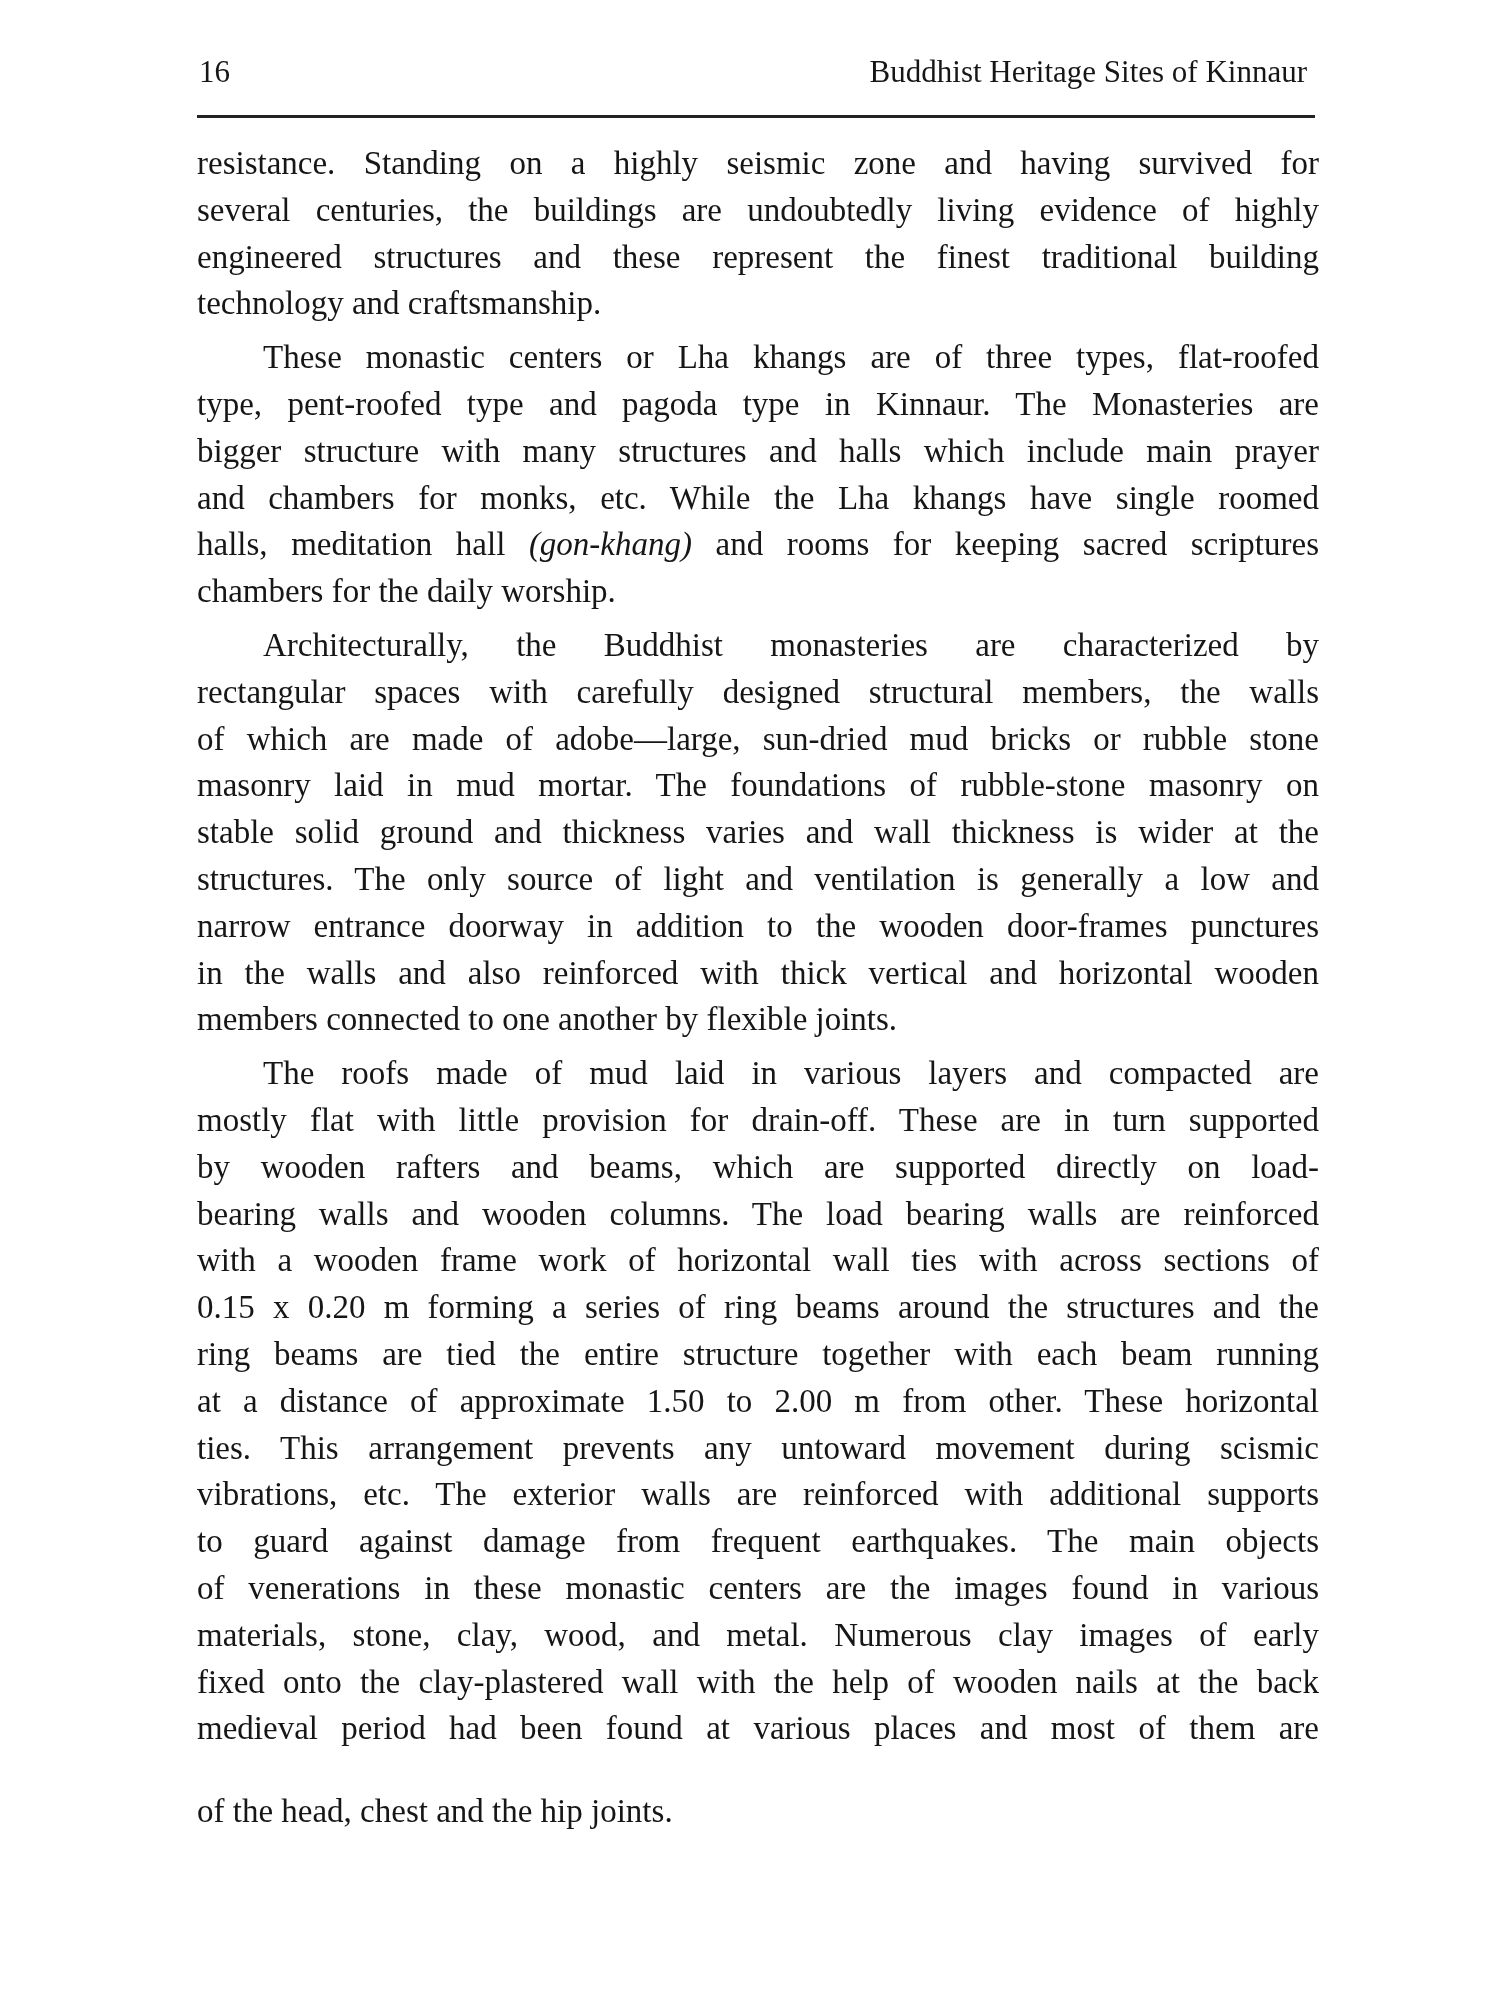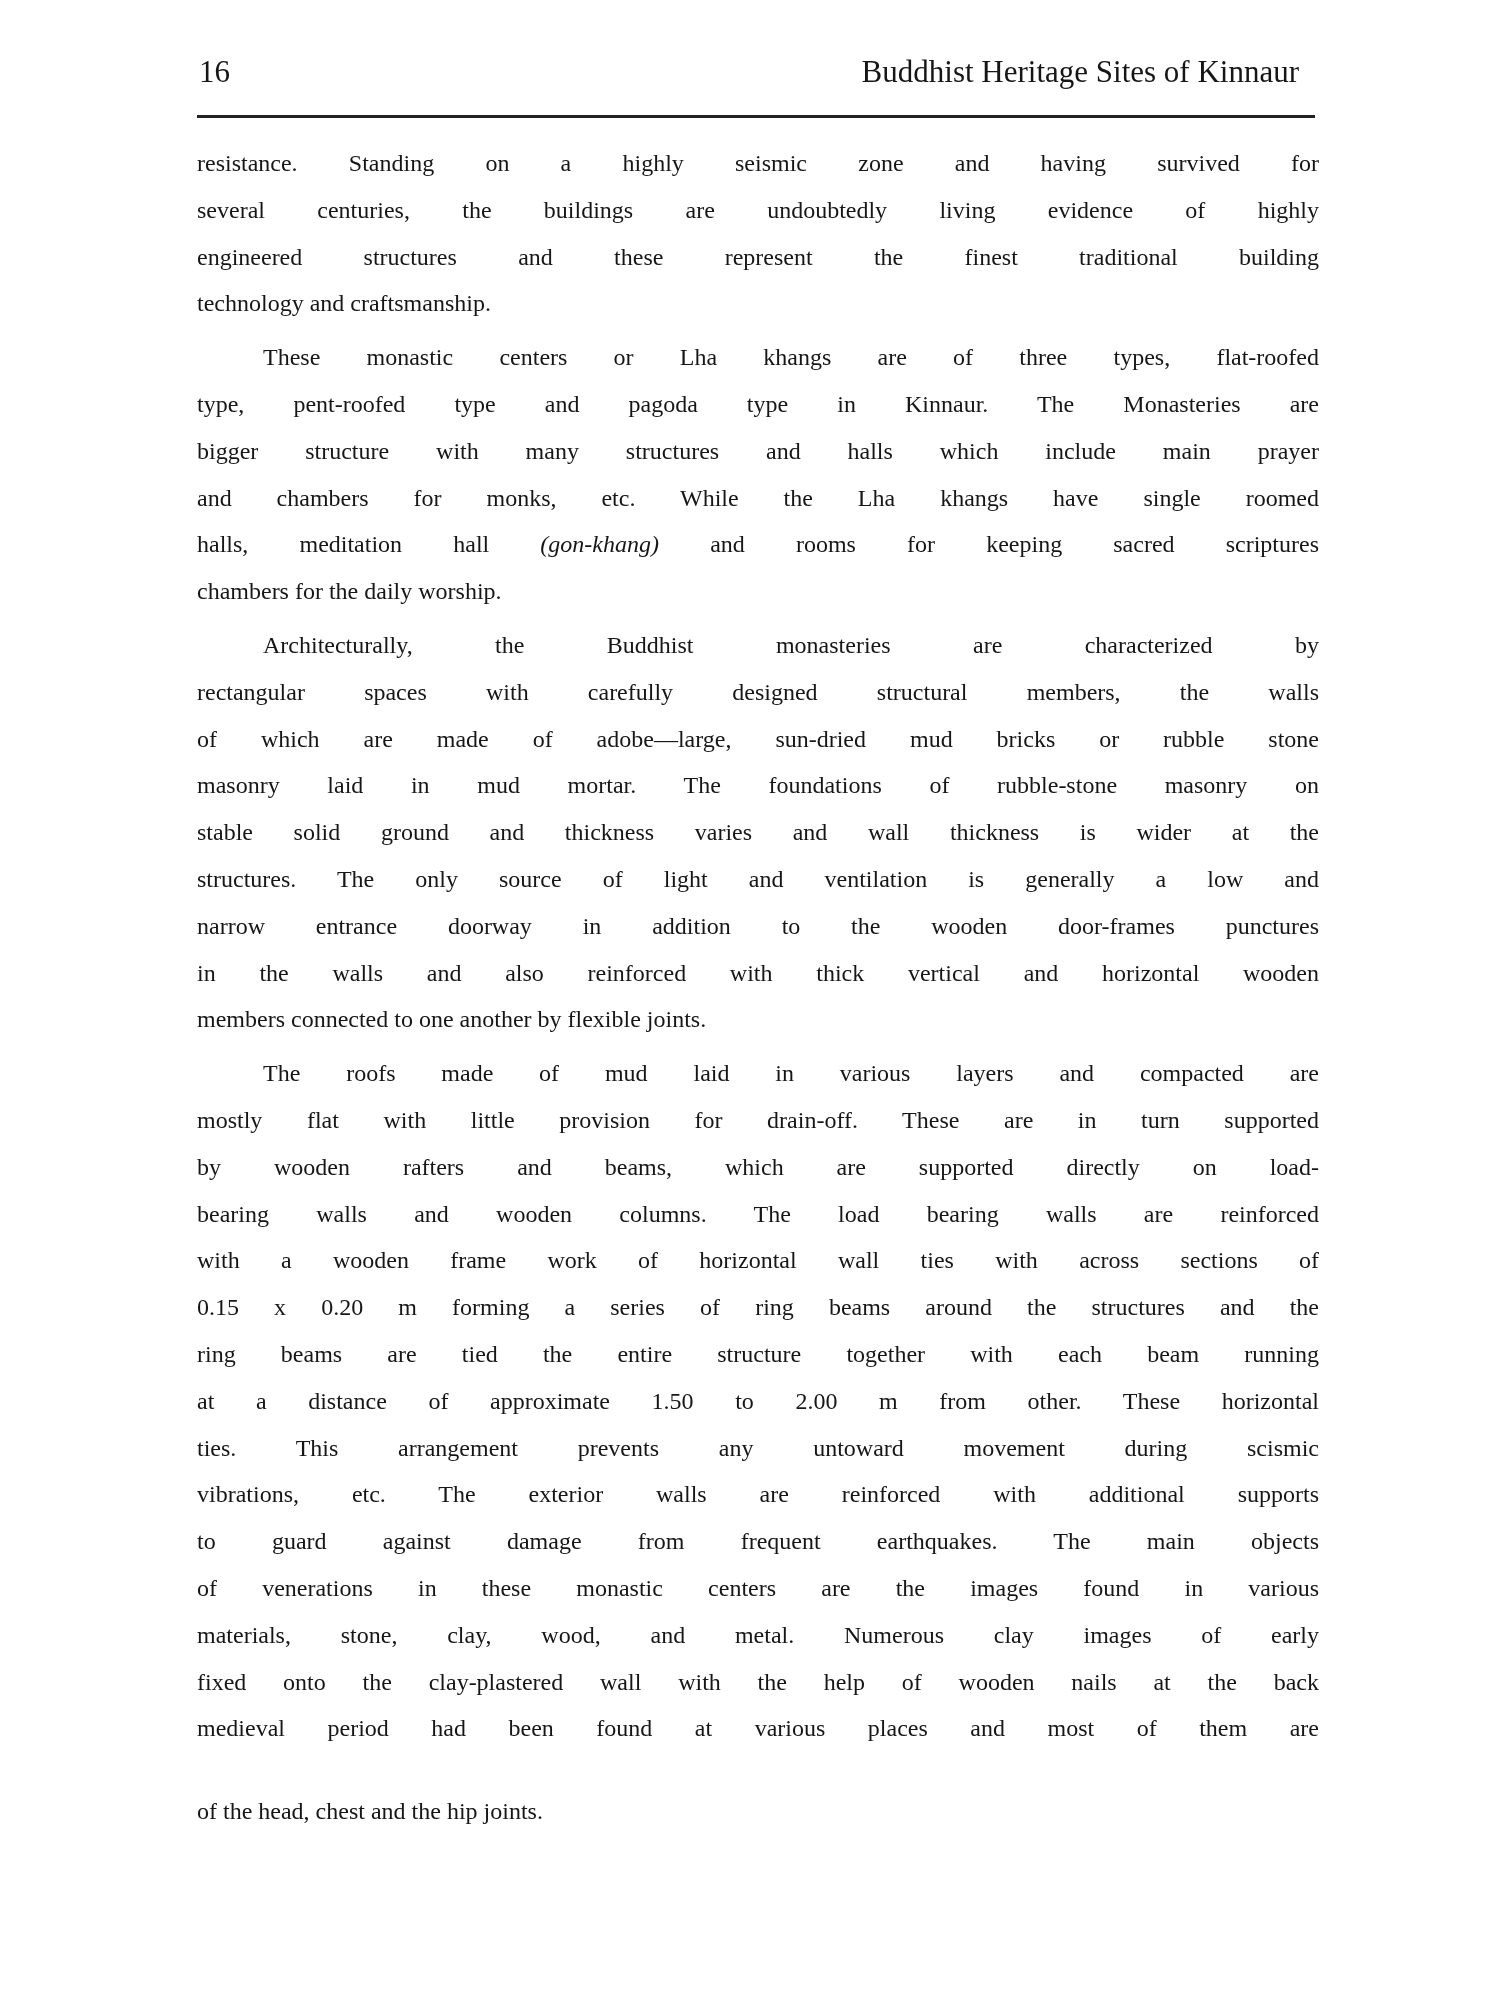--- a/index.html
+++ b/index.html
@@ -30,38 +30,38 @@
     font-size: 31px;
     line-height: 40px;
   }
   .page-number {
     position: absolute;
     left: 2px;
     top: 0;
   }
   .running-title {
     position: absolute;
-    right: 16px;
+    right: 8px;
     top: 0;
     white-space: nowrap;
   }
   .head-rule {
     position: absolute;
     left: 0;
     top: 115px;
     width: 1118px;
     height: 0;
     border-top: 3px solid #222;
   }
   .body-text {
     position: absolute;
     left: 0;
     top: 140px;
     width: 1122px;
-    font-size: 24px;
+    font-size: 33px;
   }
   .para {
     margin: 0 0 7px 0;
   }
   .line {
     display: block;
     height: 46.8px;
     line-height: 46.8px;
     white-space: nowrap;
     text-align: justify;

